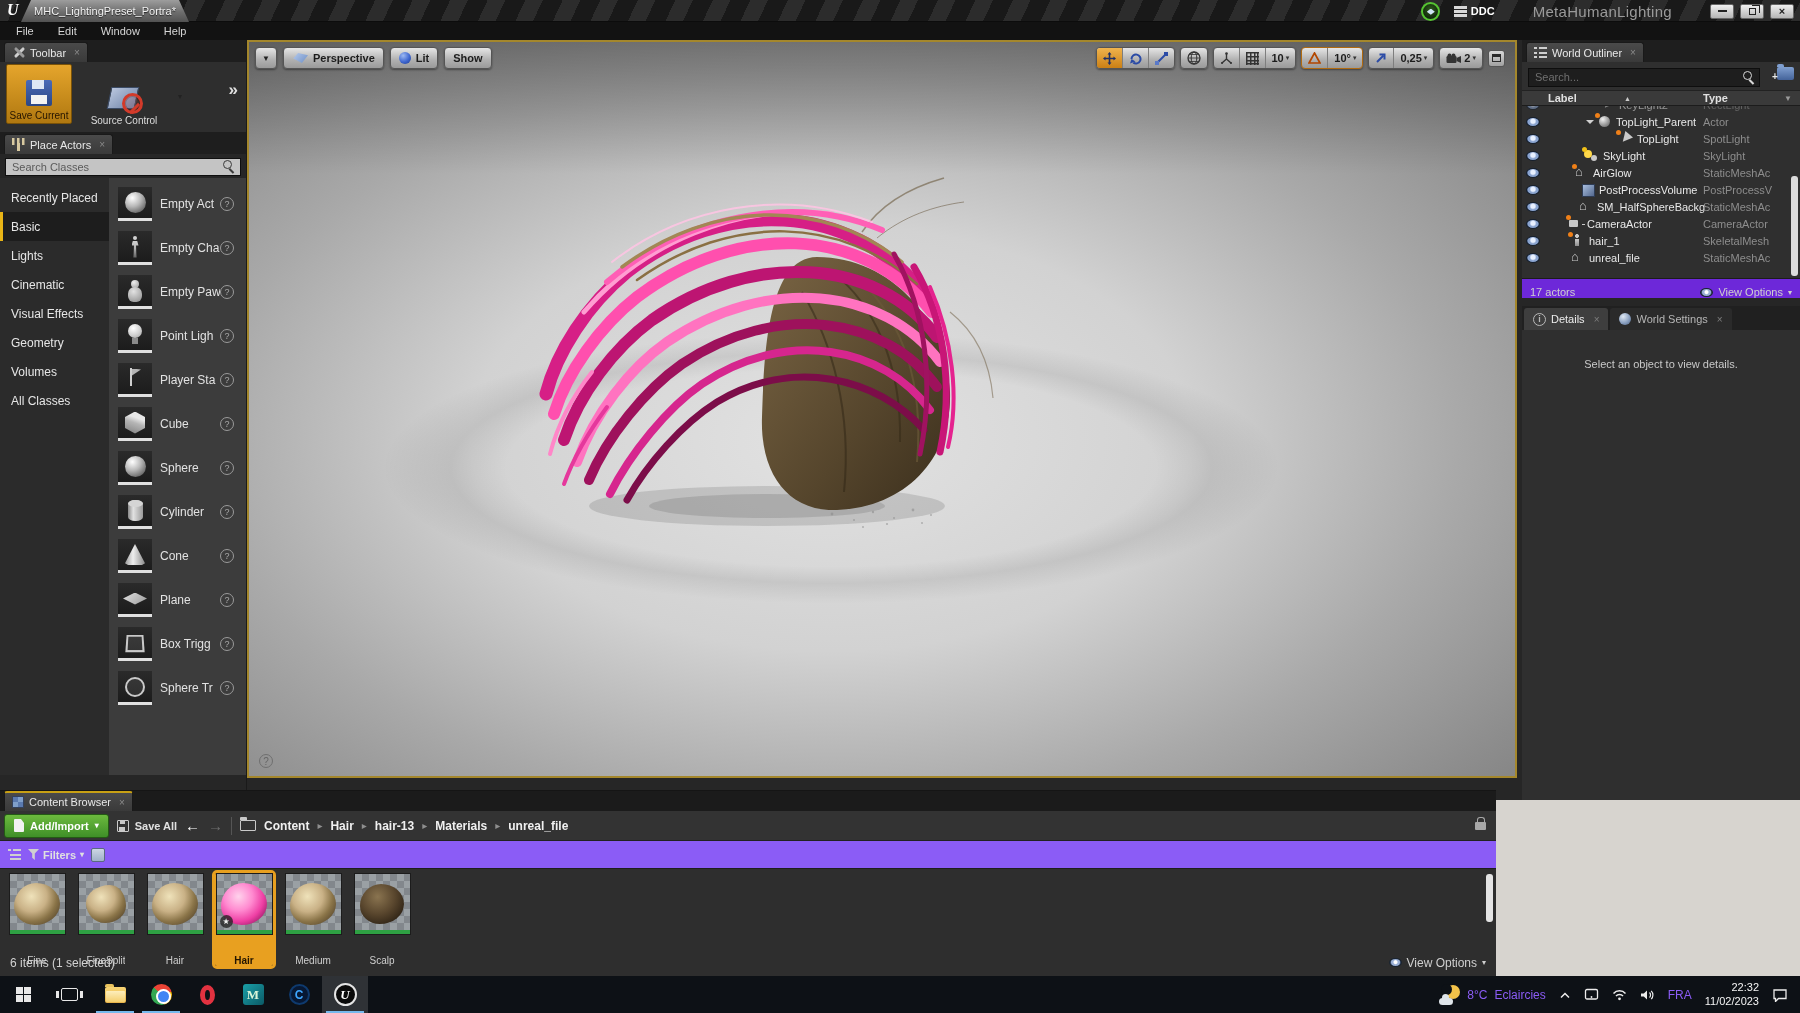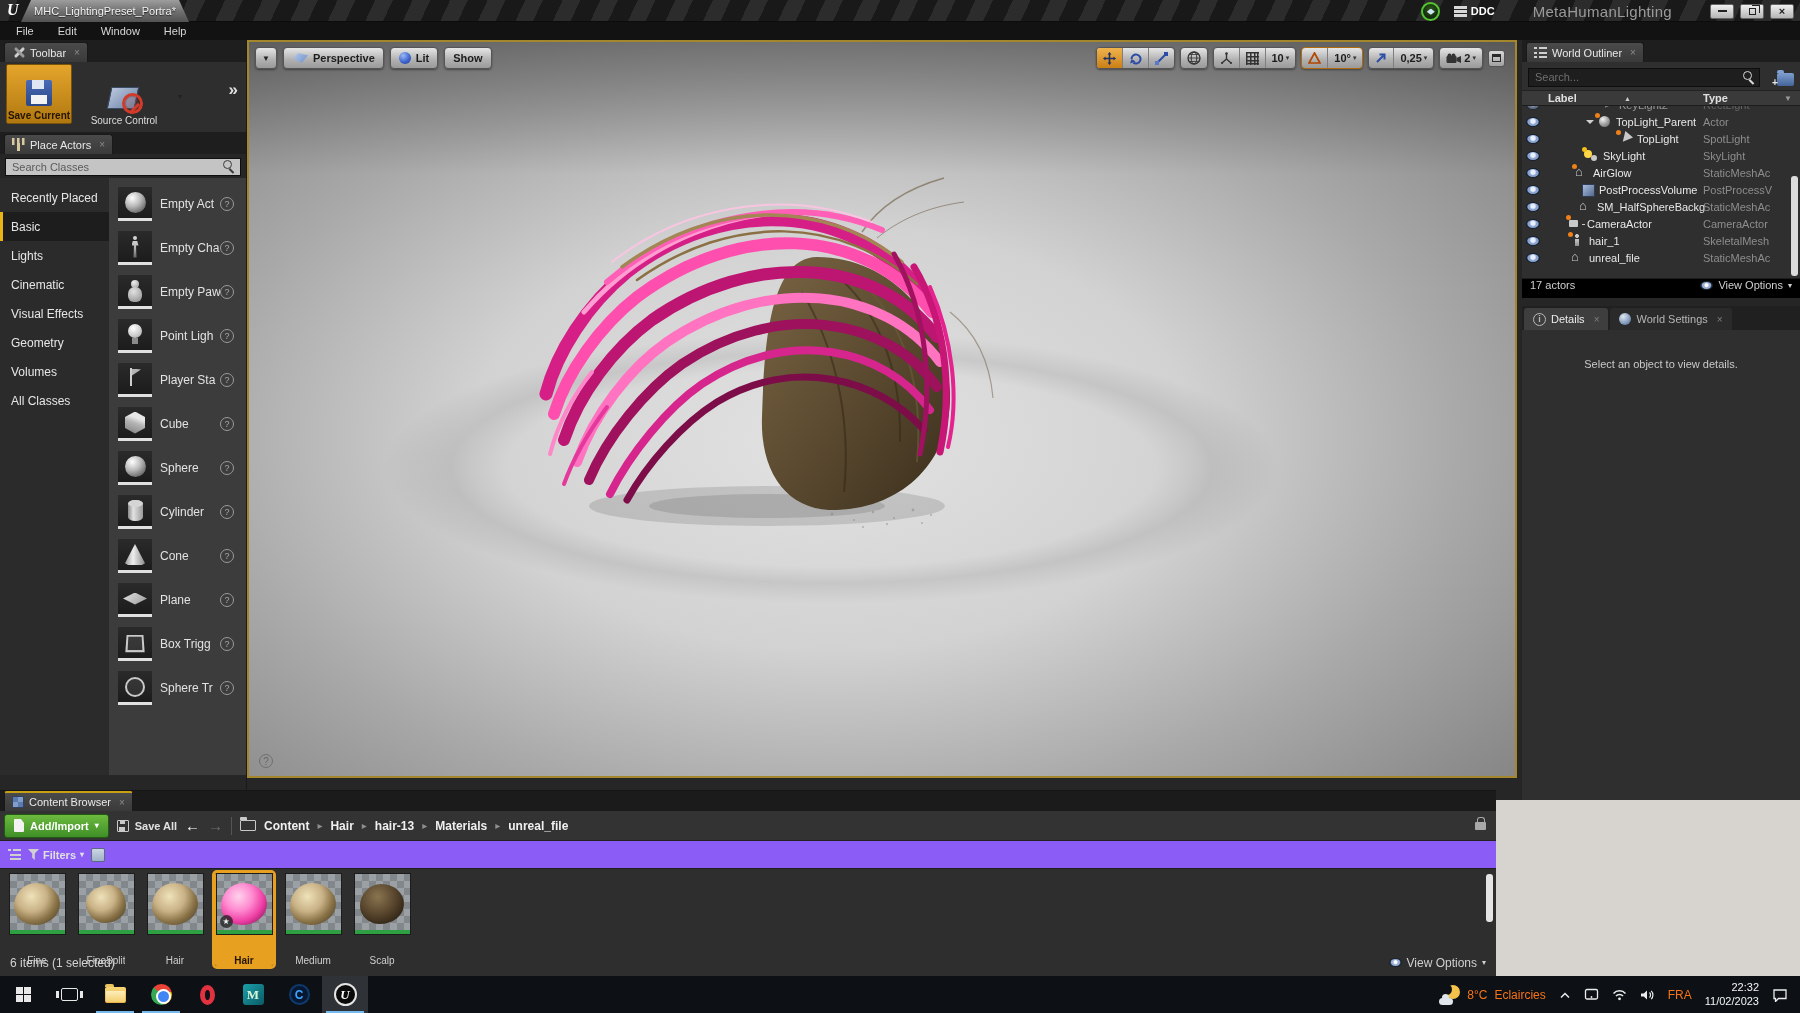--- a/index.html
+++ b/index.html
@@ -35,21 +35,21 @@
 
 .toolbar-panel{position:absolute;left:0;top:40px;width:247px;height:92px;background:#2e2e2e;border-right:1px solid #1a1a1a}
 .tb-body{display:flex;align-items:stretch;height:66px;padding:2px 0 0 6px;position:relative}
 .wrench{width:13px;height:13px;position:relative}
 .wrench::before,.wrench::after{content:"";position:absolute;left:6px;top:0;width:3px;height:13px;background:#cfcfcf;border-radius:2px}
 .wrench::before{transform:rotate(45deg)}.wrench::after{transform:rotate(-45deg);background:#9a9a9a}
 .save-tile{width:66px;height:60px;background:linear-gradient(#e5a52c,#b07810);border:1px solid #7a5208;border-radius:2px;display:flex;flex-direction:column;align-items:center;justify-content:flex-end;padding-bottom:2px}
 .floppy-big{width:26px;height:26px;background:linear-gradient(#4a6ab8,#2c4784);border-radius:2px;position:relative;margin-bottom:4px}
 .floppy-big::before{content:"";position:absolute;left:6px;top:0;width:12px;height:9px;background:#dfe7f5}
 .floppy-big::after{content:"";position:absolute;left:5px;bottom:2px;width:16px;height:9px;background:#f3f3f3}
-.save-tile .lbl{font-size:10px;color:#241400;font-weight:bold}
+.save-tile .lbl{font-size:10px;color:#241400;font-weight:normal}
 .src-tile{width:104px;display:flex;flex-direction:column;align-items:center;justify-content:flex-end;padding-bottom:2px;position:relative}
 .src-ic{width:34px;height:26px;position:relative;margin-bottom:4px}
 .src-ic::before{content:"";position:absolute;left:2px;top:2px;width:26px;height:20px;background:linear-gradient(135deg,#b9c6de,#6f84a8);border:1px solid #3c4c66;transform:skewX(-12deg)}
 .src-ic::after{content:"";position:absolute;right:-2px;bottom:-3px;width:15px;height:15px;border:3px solid #d23a2a;border-radius:50%;background:rgba(220,70,50,.15);box-shadow:inset 0 0 0 1px rgba(0,0,0,.2)}
 .src-slash{position:absolute;right:0;bottom:1px;width:13px;height:3px;background:#d23a2a;transform:rotate(-45deg);z-index:2}
 .src-tile .lbl{font-size:10px;color:#dcdcdc}
 .tb-caret{align-self:center;color:#bbb;font-size:9px;margin-left:2px}
 .tb-expand{position:absolute;right:8px;top:18px;color:#e0e0e0;font-size:17px;font-weight:bold}
 
 
@@ -120,21 +120,21 @@
 .vmax{width:17px;height:17px;border-radius:3px;background:linear-gradient(#d8d8d8,#a0a0a0);border:1px solid #555;display:flex;align-items:center;justify-content:center}
 .vmax i{display:block;width:9px;height:8px;border:1.5px solid #2a2a2a;border-top-width:3px}
 .vp-help{position:absolute;left:10px;bottom:8px;width:14px;height:14px;border:1.5px solid #6f6f6f;border-radius:50%;color:#666;font-size:10px;display:flex;align-items:center;justify-content:center}
 .hair-svg{position:absolute;left:283px;top:120px}
 
 
 .outliner{position:absolute;left:1522px;top:40px;width:278px;height:258px;background:#2f2f2f}
 .list-ic{width:13px;height:11px;background:
  linear-gradient(#cfcfcf,#cfcfcf) 5px 0/8px 2px,linear-gradient(#cfcfcf,#cfcfcf) 5px 4.5px/8px 2px,linear-gradient(#cfcfcf,#cfcfcf) 5px 9px/8px 2px,
  linear-gradient(#cfcfcf,#cfcfcf) 0 0/3px 2px,linear-gradient(#cfcfcf,#cfcfcf) 0 4.5px/3px 2px,linear-gradient(#cfcfcf,#cfcfcf) 0 9px/3px 2px;background-repeat:no-repeat}
-.ol-search{display:flex;align-items:flex-end;gap:17px;padding:5px 6px 4px 6px}
+.ol-search{display:flex;align-items:flex-start;gap:17px;padding:5px 6px 4px 6px}
 .ol-search .box{flex:1;height:19px;position:relative}
 .ol-search input{width:100%;height:19px;background:#1e1e1e;border:1px solid #0e0e0e;color:#9a9a9a;font-size:11px;padding:0 20px 0 6px;font-family:"Liberation Sans",sans-serif}
 .ol-search input::placeholder{color:#6f6f6f}
 .mag.light{border-color:#d8d8d8}
 .mag.light::after{background:#d8d8d8}
 .addfold{width:17px;height:13px;background:linear-gradient(#7f9fd0,#44639a);border-radius:2px;position:relative}
 .addfold::before{content:"";position:absolute;left:0;top:-3px;width:7px;height:3px;background:#7f9fd0;border-radius:2px 2px 0 0}
 .addfold::after{content:"+";position:absolute;left:-5px;bottom:-2px;color:#e8e8e8;font-size:10px;font-weight:bold}
 .ol-header{height:16px;background:#3a3a3a;border-top:1px solid #222;border-bottom:1px solid #1c1c1c;display:flex;align-items:center;font-size:11px;font-weight:bold;color:#e0e0e0;position:relative}
 .ol-header .h-label{margin-left:26px}
@@ -155,21 +155,21 @@
 .oi-sky::after{content:"";position:absolute;left:0;top:1px;width:8px;height:8px;border-radius:50%;background:#ffd84a;box-shadow:6px 4px 0 -1px #c9c9c9}
 .oi-house::after{content:"⌂";position:absolute;left:1px;top:-1px;color:#c9c9c9;font-size:13px;line-height:13px}
 .oi-pp::after{content:"";position:absolute;left:2px;top:1px;width:11px;height:11px;background:linear-gradient(135deg,#a8bede,#53688e);border:1px solid #2e3c55}
 .oi-cam::after{content:"";position:absolute;left:1px;top:3px;width:9px;height:7px;background:#c9c9c9;border-radius:1px;box-shadow:10px 1px 0 -3px #c9c9c9}
 .oi-person::after{content:"";position:absolute;left:4px;top:0;width:6px;height:12px;background:
  radial-gradient(circle at 50% 2px,#c9c9c9 0 1.8px,transparent 2.2px),
  linear-gradient(#c9c9c9,#8a8a8a) 1px 4.5px/4px 7.5px no-repeat;background-repeat:no-repeat}
 .ol-label{color:#e8e8e8;white-space:nowrap}
 .ol-type{position:absolute;left:181px;color:#8d8d8d;white-space:nowrap;overflow:hidden;width:88px}
 .ol-sb{position:absolute;right:2px;top:70px;width:7px;height:100px;background:#dcdcdc;border-radius:3px}
-.ol-footer{height:20px;border-top:1px solid #1c1c1c;background:#000000;display:flex;align-items:flex-start;padding:0 8px;font-size:11px;color:#cfcfcf}
+.ol-footer{height:20px;border-top:1px solid #1c1c1c;background:#6d28d9;display:flex;align-items:flex-end;padding:0 8px;font-size:11px;color:#cfcfcf}
 .viewopts{margin-left:auto;display:flex;align-items:center;gap:5px;color:#cfcfcf}
 .eye-sm{width:13px;height:9px;border-radius:50%;background:radial-gradient(circle at 50% 45%,#fff 0 1.5px,#9ab0d6 2.5px 4px,#3a4a66 5px);border:1px solid #1a2430}
 
 
 .details{position:absolute;left:1522px;top:306px;width:278px;height:494px;background:#2f2f2f}
 .dtabs{height:24px;background:#202020;display:flex;align-items:flex-end;gap:2px;padding-left:2px}
 .dtab{height:22px;border-radius:3px 3px 0 0;display:flex;align-items:center;gap:5px;padding:0 9px;font-size:11px}
 .dtab.on{background:#3e3e3e;color:#ececec}
 .dtab.off{background:#2a2a2a;color:#b5b5b5}
 .dtab .x{color:#7e7e7e;font-size:10px;margin-left:4px}
@@ -249,21 +249,21 @@
 .chrome{width:21px;height:21px;border-radius:50%;background:conic-gradient(from -45deg,#ea4335 0 120deg,#fbbc05 0 210deg,#34a853 0 360deg);position:relative}
 .chrome::after{content:"";position:absolute;left:5px;top:5px;width:11px;height:11px;border-radius:50%;background:#4285f4;border:2px solid #fff}
 .opera{width:15px;height:20px;border:5px solid #e23240;border-radius:50%}
 .maya{width:21px;height:21px;border-radius:3px;background:linear-gradient(135deg,#1aa0a8,#0b5a66);display:flex;align-items:center;justify-content:center}
 .maya::after{content:"M";font:bold 13px "Liberation Serif",serif;color:#d8f4d8}
 .capp{width:21px;height:21px;border-radius:50%;background:#071833;border:2px solid #0e3a6e;display:flex;align-items:center;justify-content:center}
 .capp::after{content:"C";font:bold 12px "Liberation Sans",sans-serif;color:#3ea6ff}
 .uecirc{width:23px;height:23px;border-radius:50%;background:#0a0a0a;border:2px solid #e4e4e4;display:flex;align-items:center;justify-content:center}
 .uecirc::after{content:"U";font:italic bold 13px "Liberation Serif",serif;color:#fff}
 .tray{margin-left:auto;display:flex;align-items:center;gap:13px;padding-right:12px;color:#f0f0f0}
-.tray .txt{font-size:12px;color:#f97316;white-space:nowrap}
+.tray .txt{font-size:12px;color:#8b5cf6;white-space:nowrap}
 .weather{display:flex;align-items:center;gap:7px}
 .moon{width:21px;height:20px;position:relative}
 .moon .disc{position:absolute;right:0;top:0;width:14px;height:14px;border-radius:50%;background:#f3c34a}
 .moon .bite{position:absolute;right:8px;top:-1px;width:11px;height:11px;border-radius:50%;background:#0d1116}
 .moon .cloud{position:absolute;left:0;bottom:0;width:14px;height:7px;background:#dfe5ea;border-radius:4px}
 .moon .cloud::before{content:"";position:absolute;left:3px;top:-4px;width:7px;height:7px;border-radius:50%;background:#dfe5ea}
 .clock{display:flex;flex-direction:column;align-items:flex-end;line-height:1.25}
 .clock span{font-size:11px;color:#f4f4f4}
 </style>
 </head>

